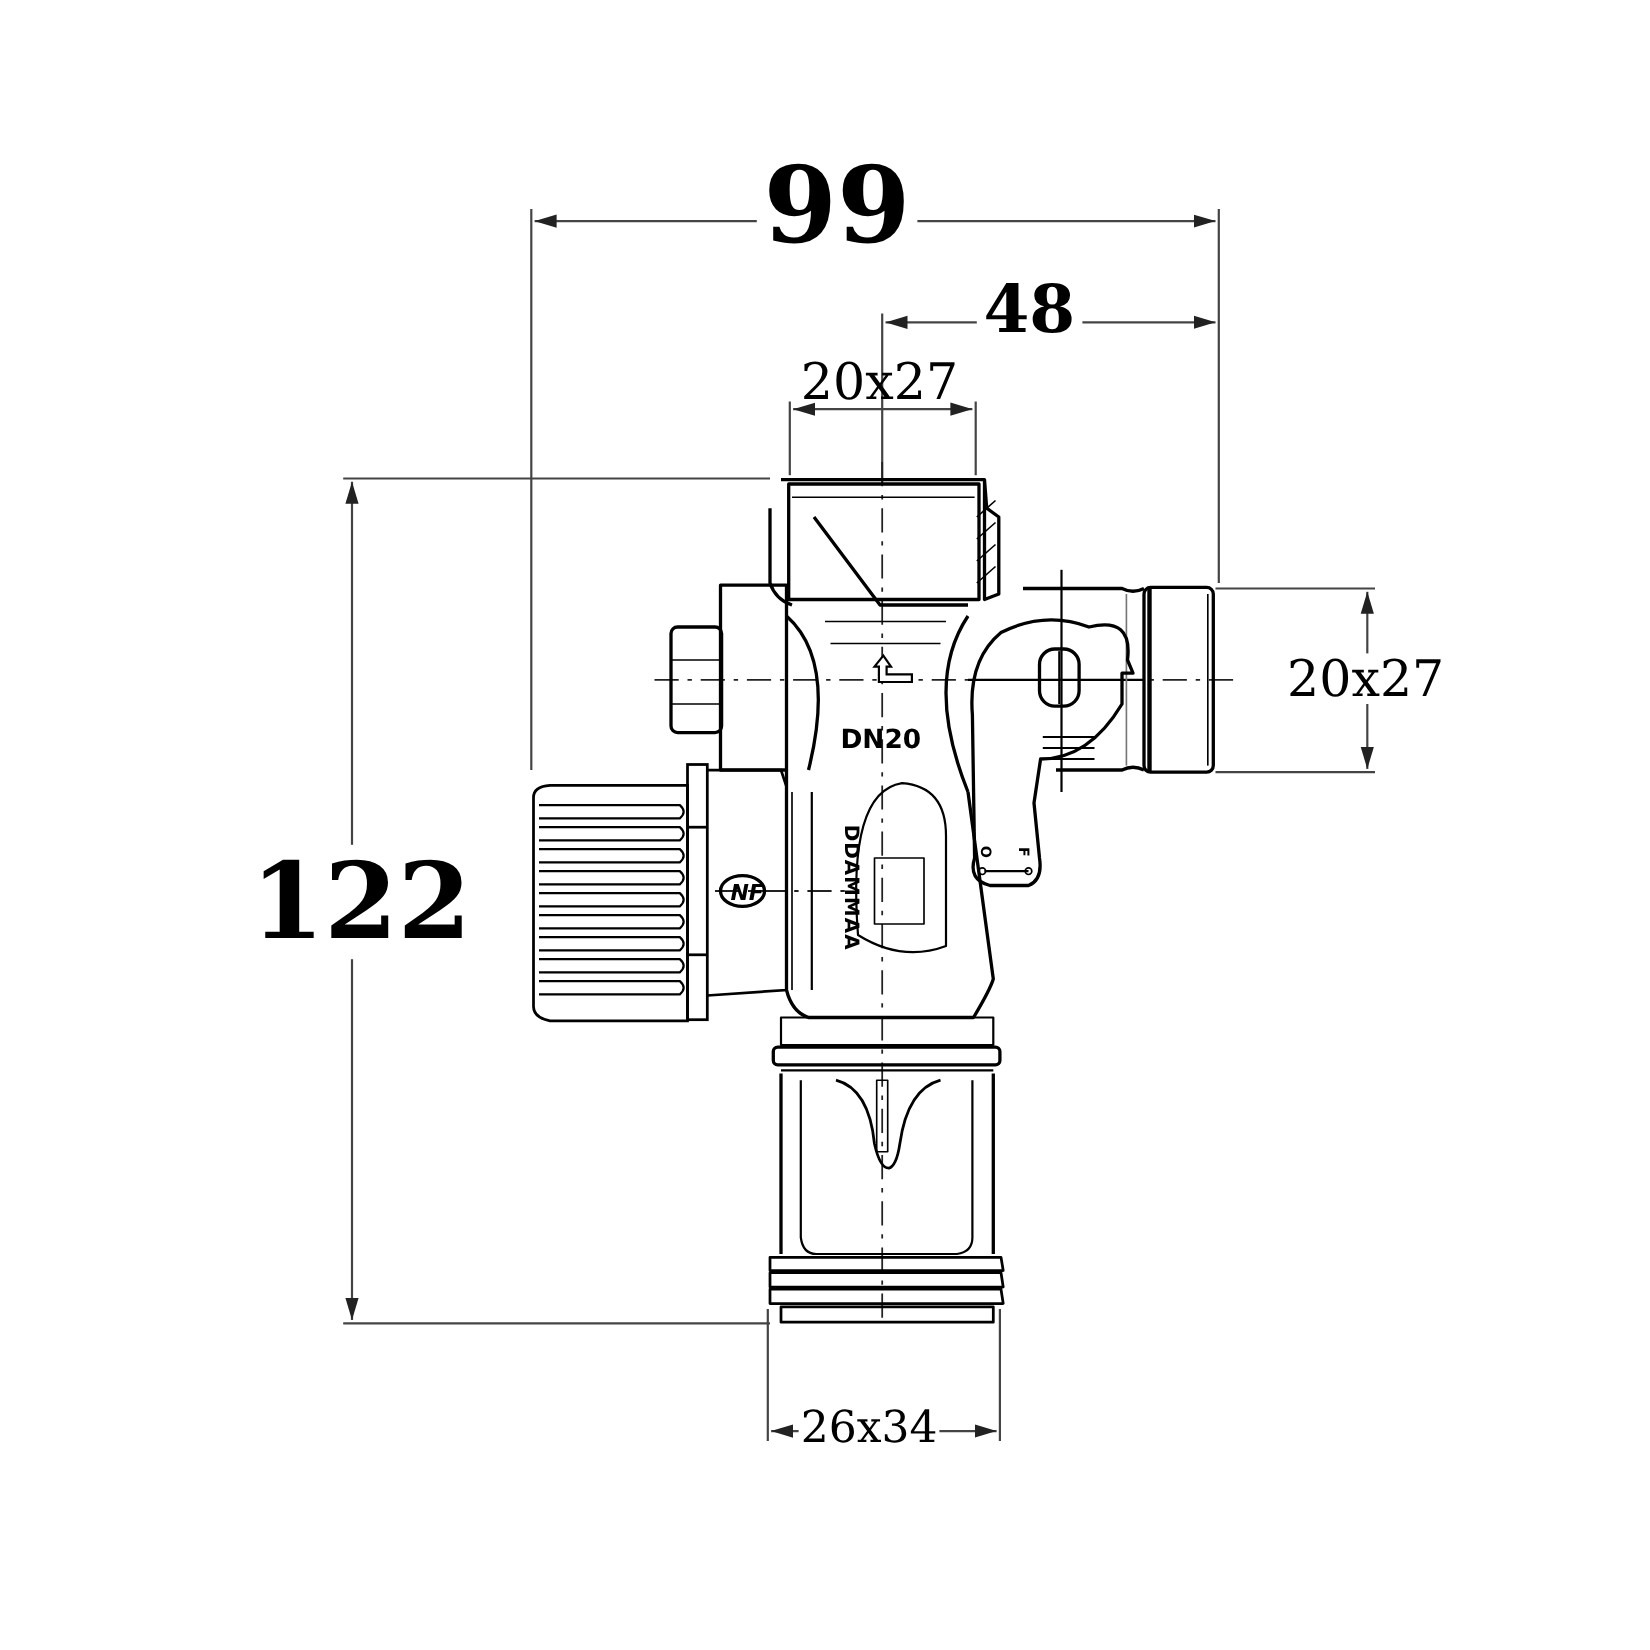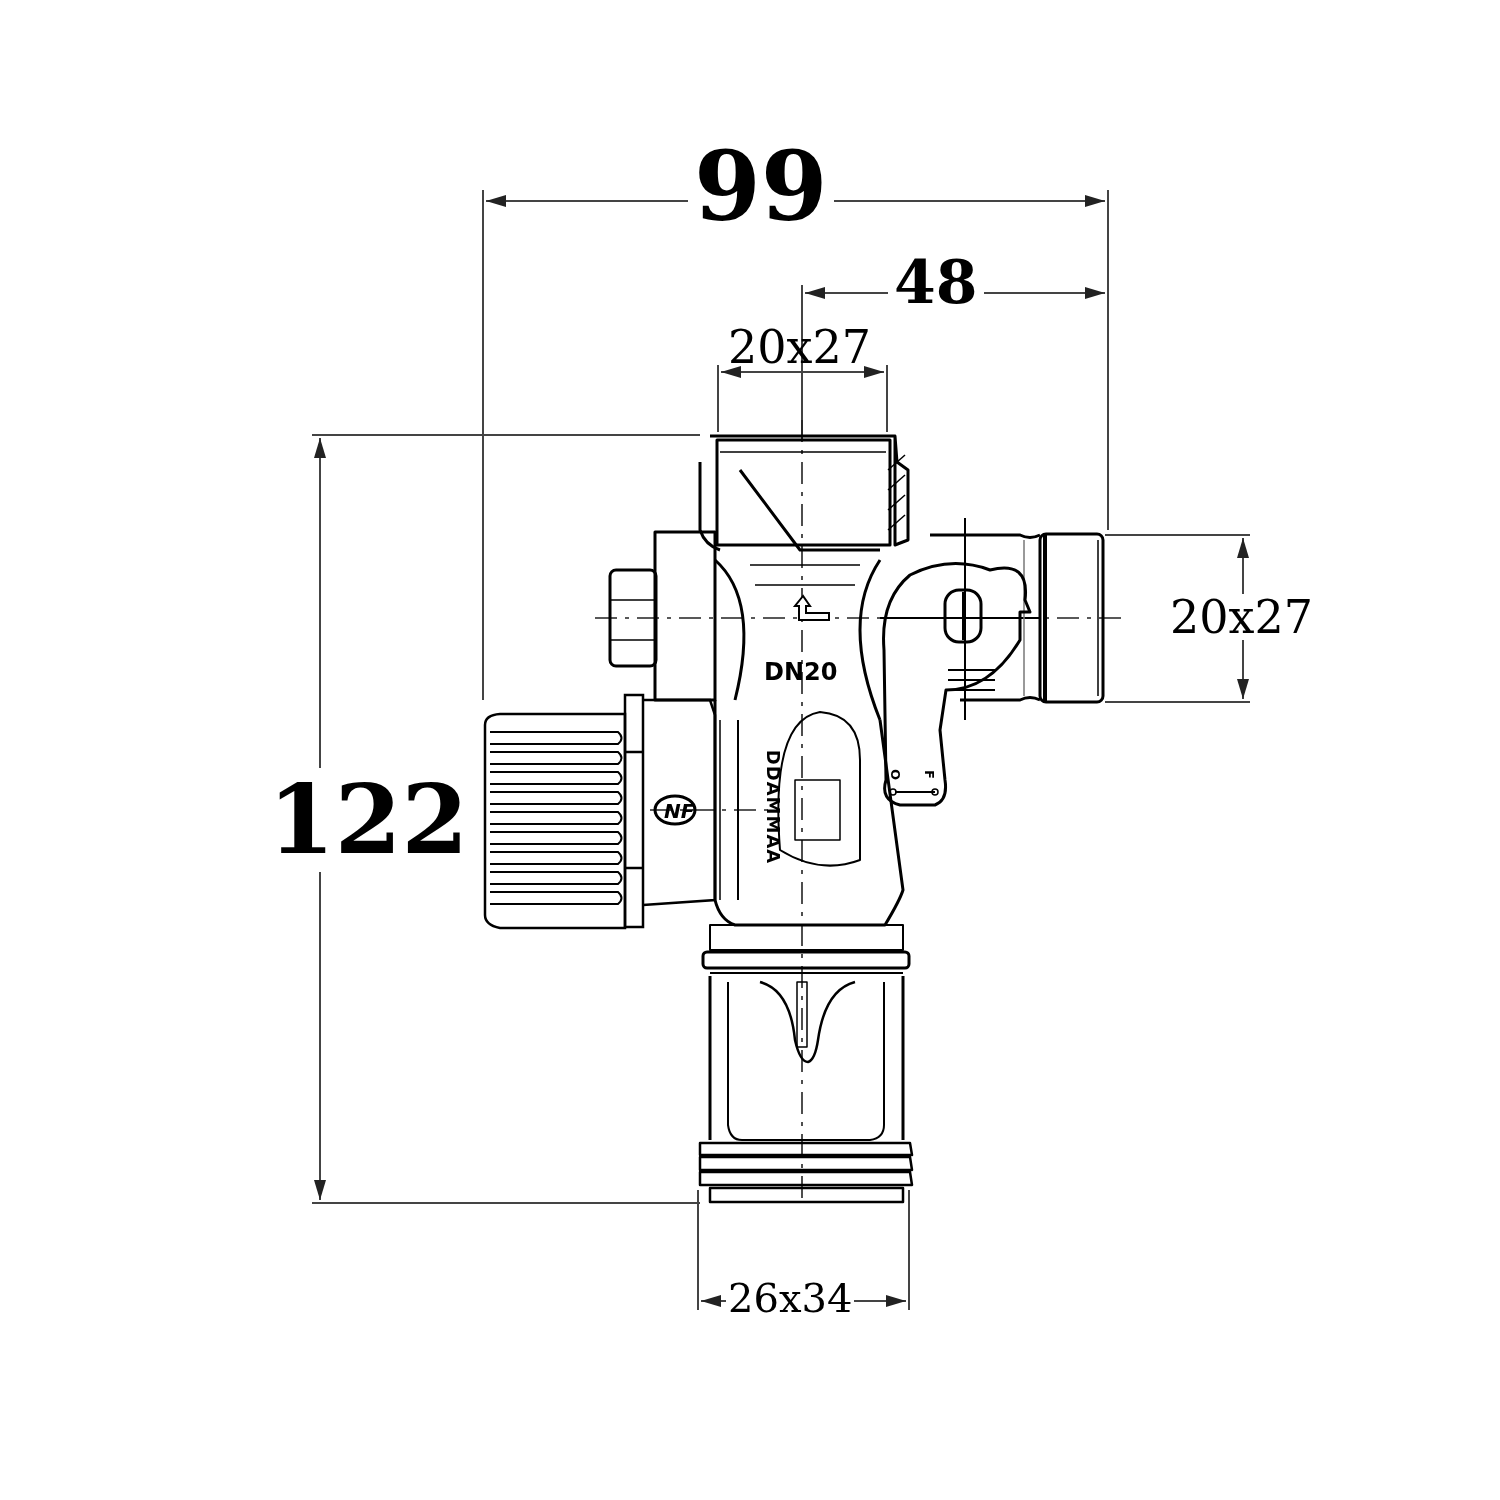--- a/index.html
+++ b/index.html
@@ -151,20 +151,20 @@
 
   <ellipse cx="675" cy="810" rx="20" ry="14" stroke="#000" stroke-width="3" fill="none"></ellipse>
 
   <path d="M803,596 L795,606 L799,606 L799,620 L829,620 L829,613 L806,613 L806,606 L810,606 z" stroke="#000" stroke-width="2" fill="#fff"></path>
 </svg>
 
 <div class="dim-label dim-big" style="left:688px; top:139px; padding:0 6px;">99</div>
 <div class="dim-label dim-mid" style="left:888px; top:252px; padding:0 6px;">48</div>
 <div class="dim-label dim-small" style="left:728px; top:324px; font-size:46px; background:transparent;">20x27</div>
 <div class="dim-label dim-small" style="left:1168px; top:594px; font-size:46px; padding:0 2px;">20x27</div>
-<div class="dim-label dim-big" style="left:228px; top:768px; padding:4px 0;margin-left:40px;">122</div>
+<div class="dim-label dim-big" style="left:228px; top:768px; padding:4px 0;">122</div>
 <div class="dim-label dim-small" style="left:726px; top:1278px; font-size:40px; padding:0 2px;">26x34</div>
 
 <div class="mark" style="left:764px; top:628px; font-size:24px;margin-top:32px;">DN20</div>
 <div class="mark" style="left:664px; top:801px; font-size:20px; font-style:italic;">NF</div>
 <div class="mark" style="left:716px; top:798px; font-size:18px; transform:rotate(90deg); transform-origin:center; letter-spacing:1px;">DDAMMAA</div>
 <div class="mark" style="left:890px; top:768px; font-size:13px; transform:rotate(90deg);">O</div>
 <div class="mark" style="left:925px; top:768px; font-size:13px; transform:rotate(90deg);">F</div>
 
 </body></html>

